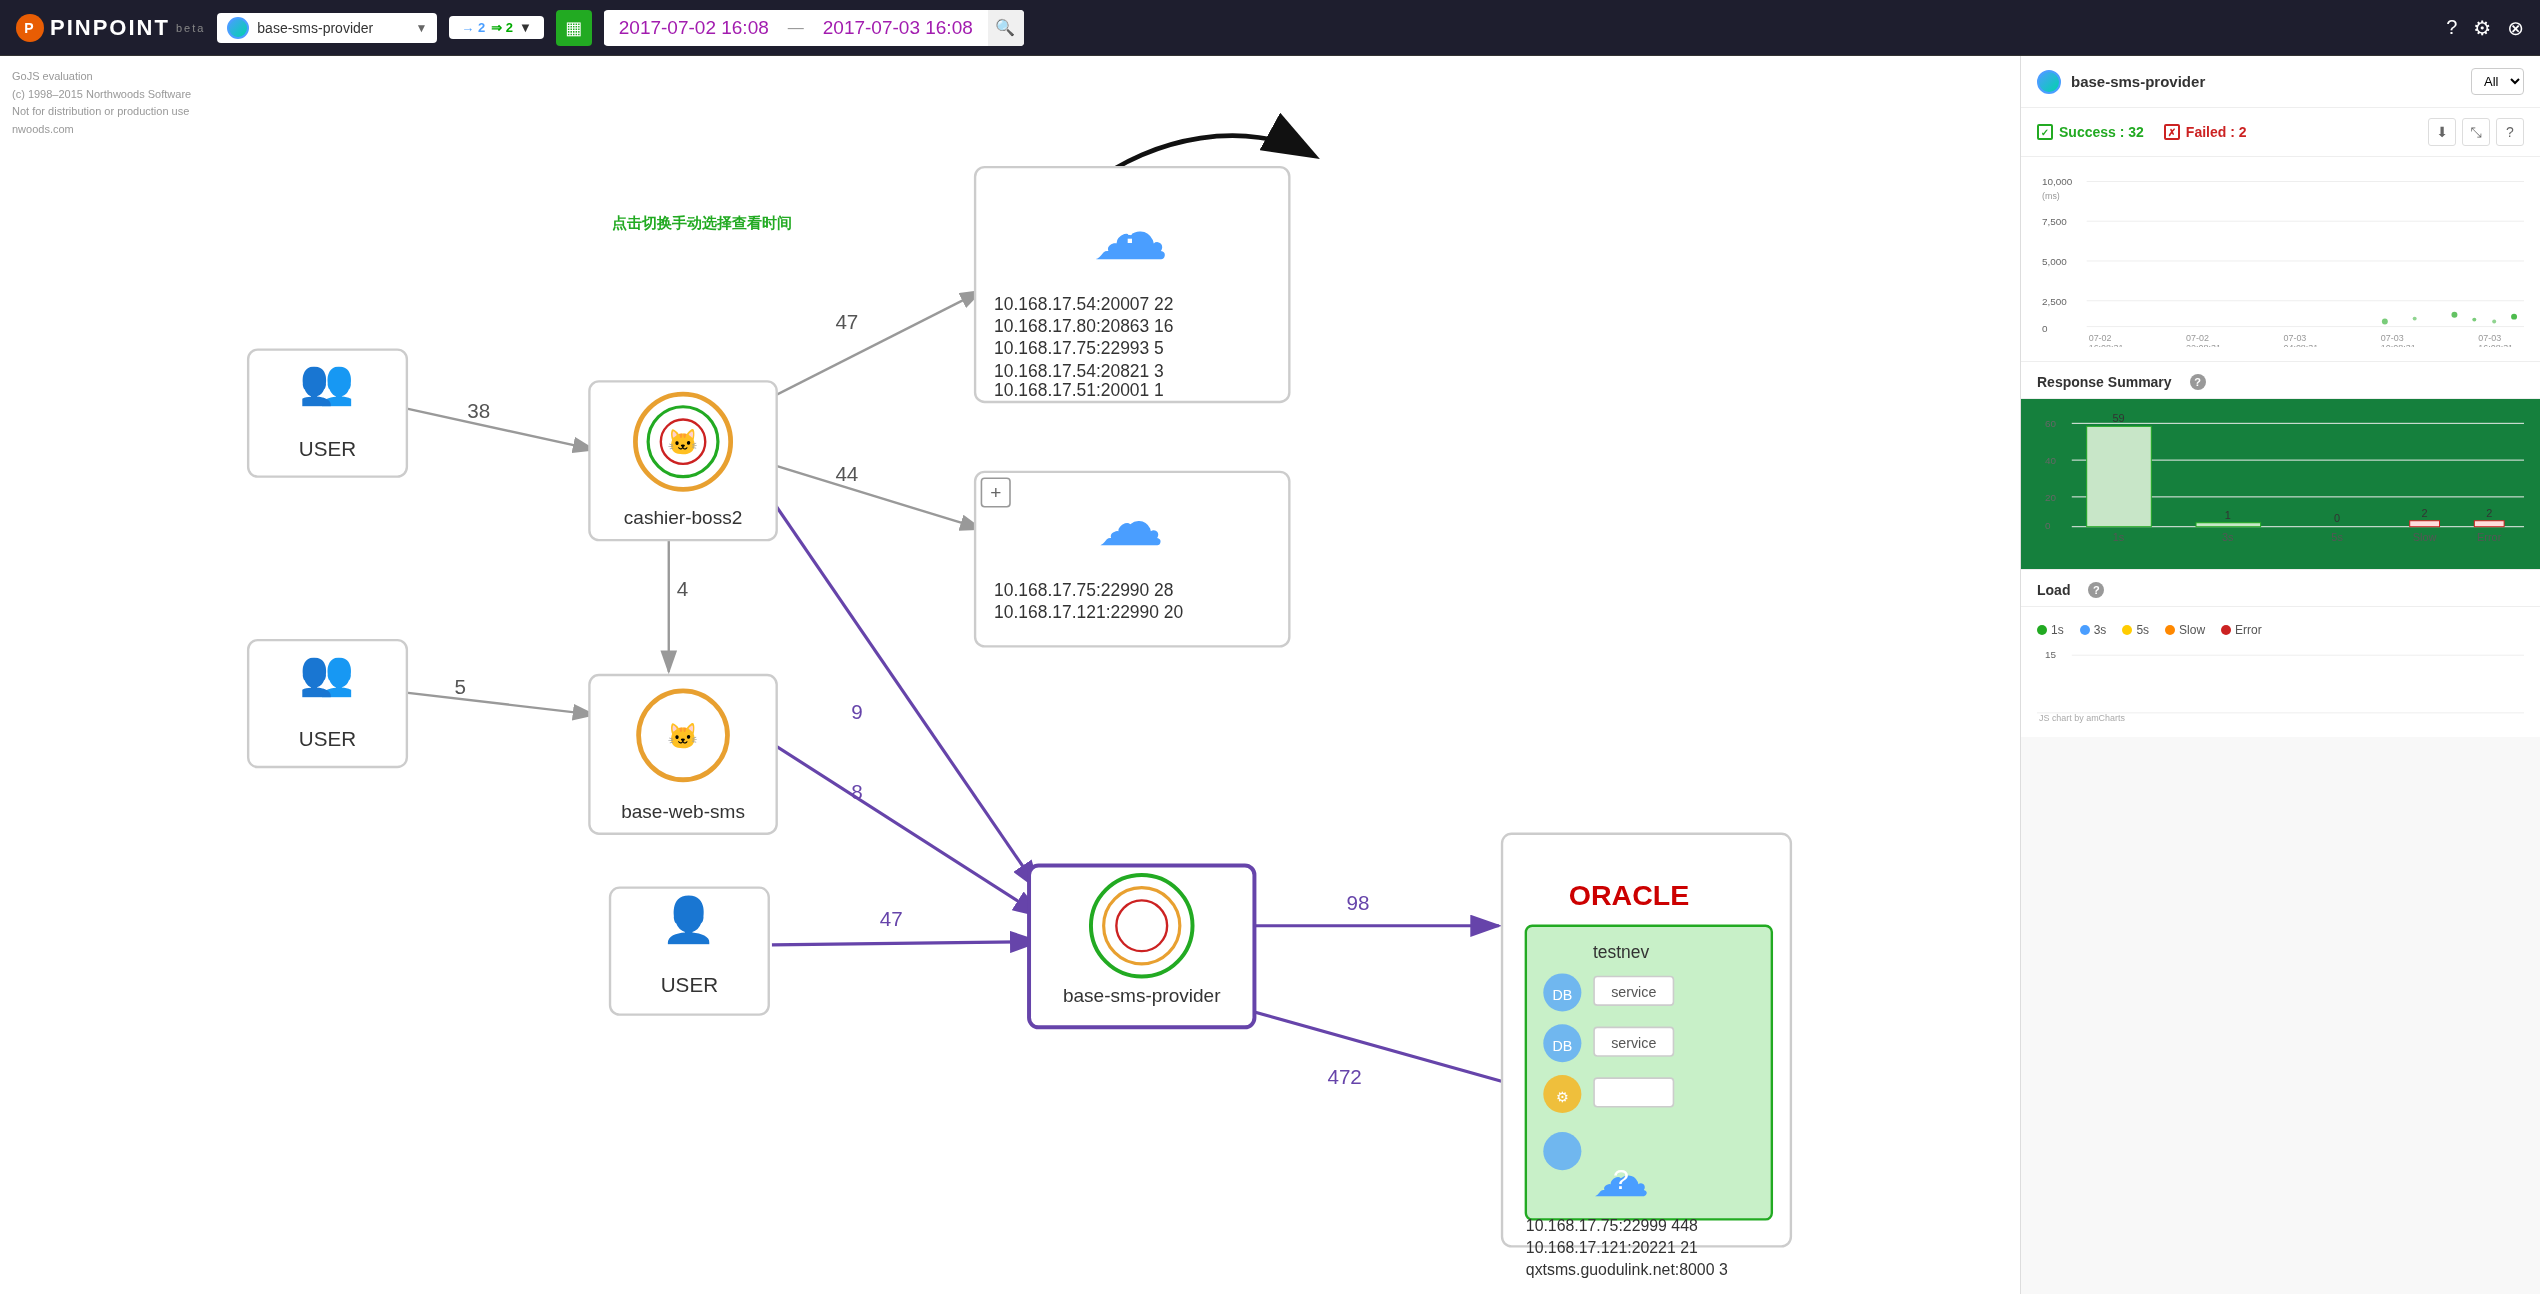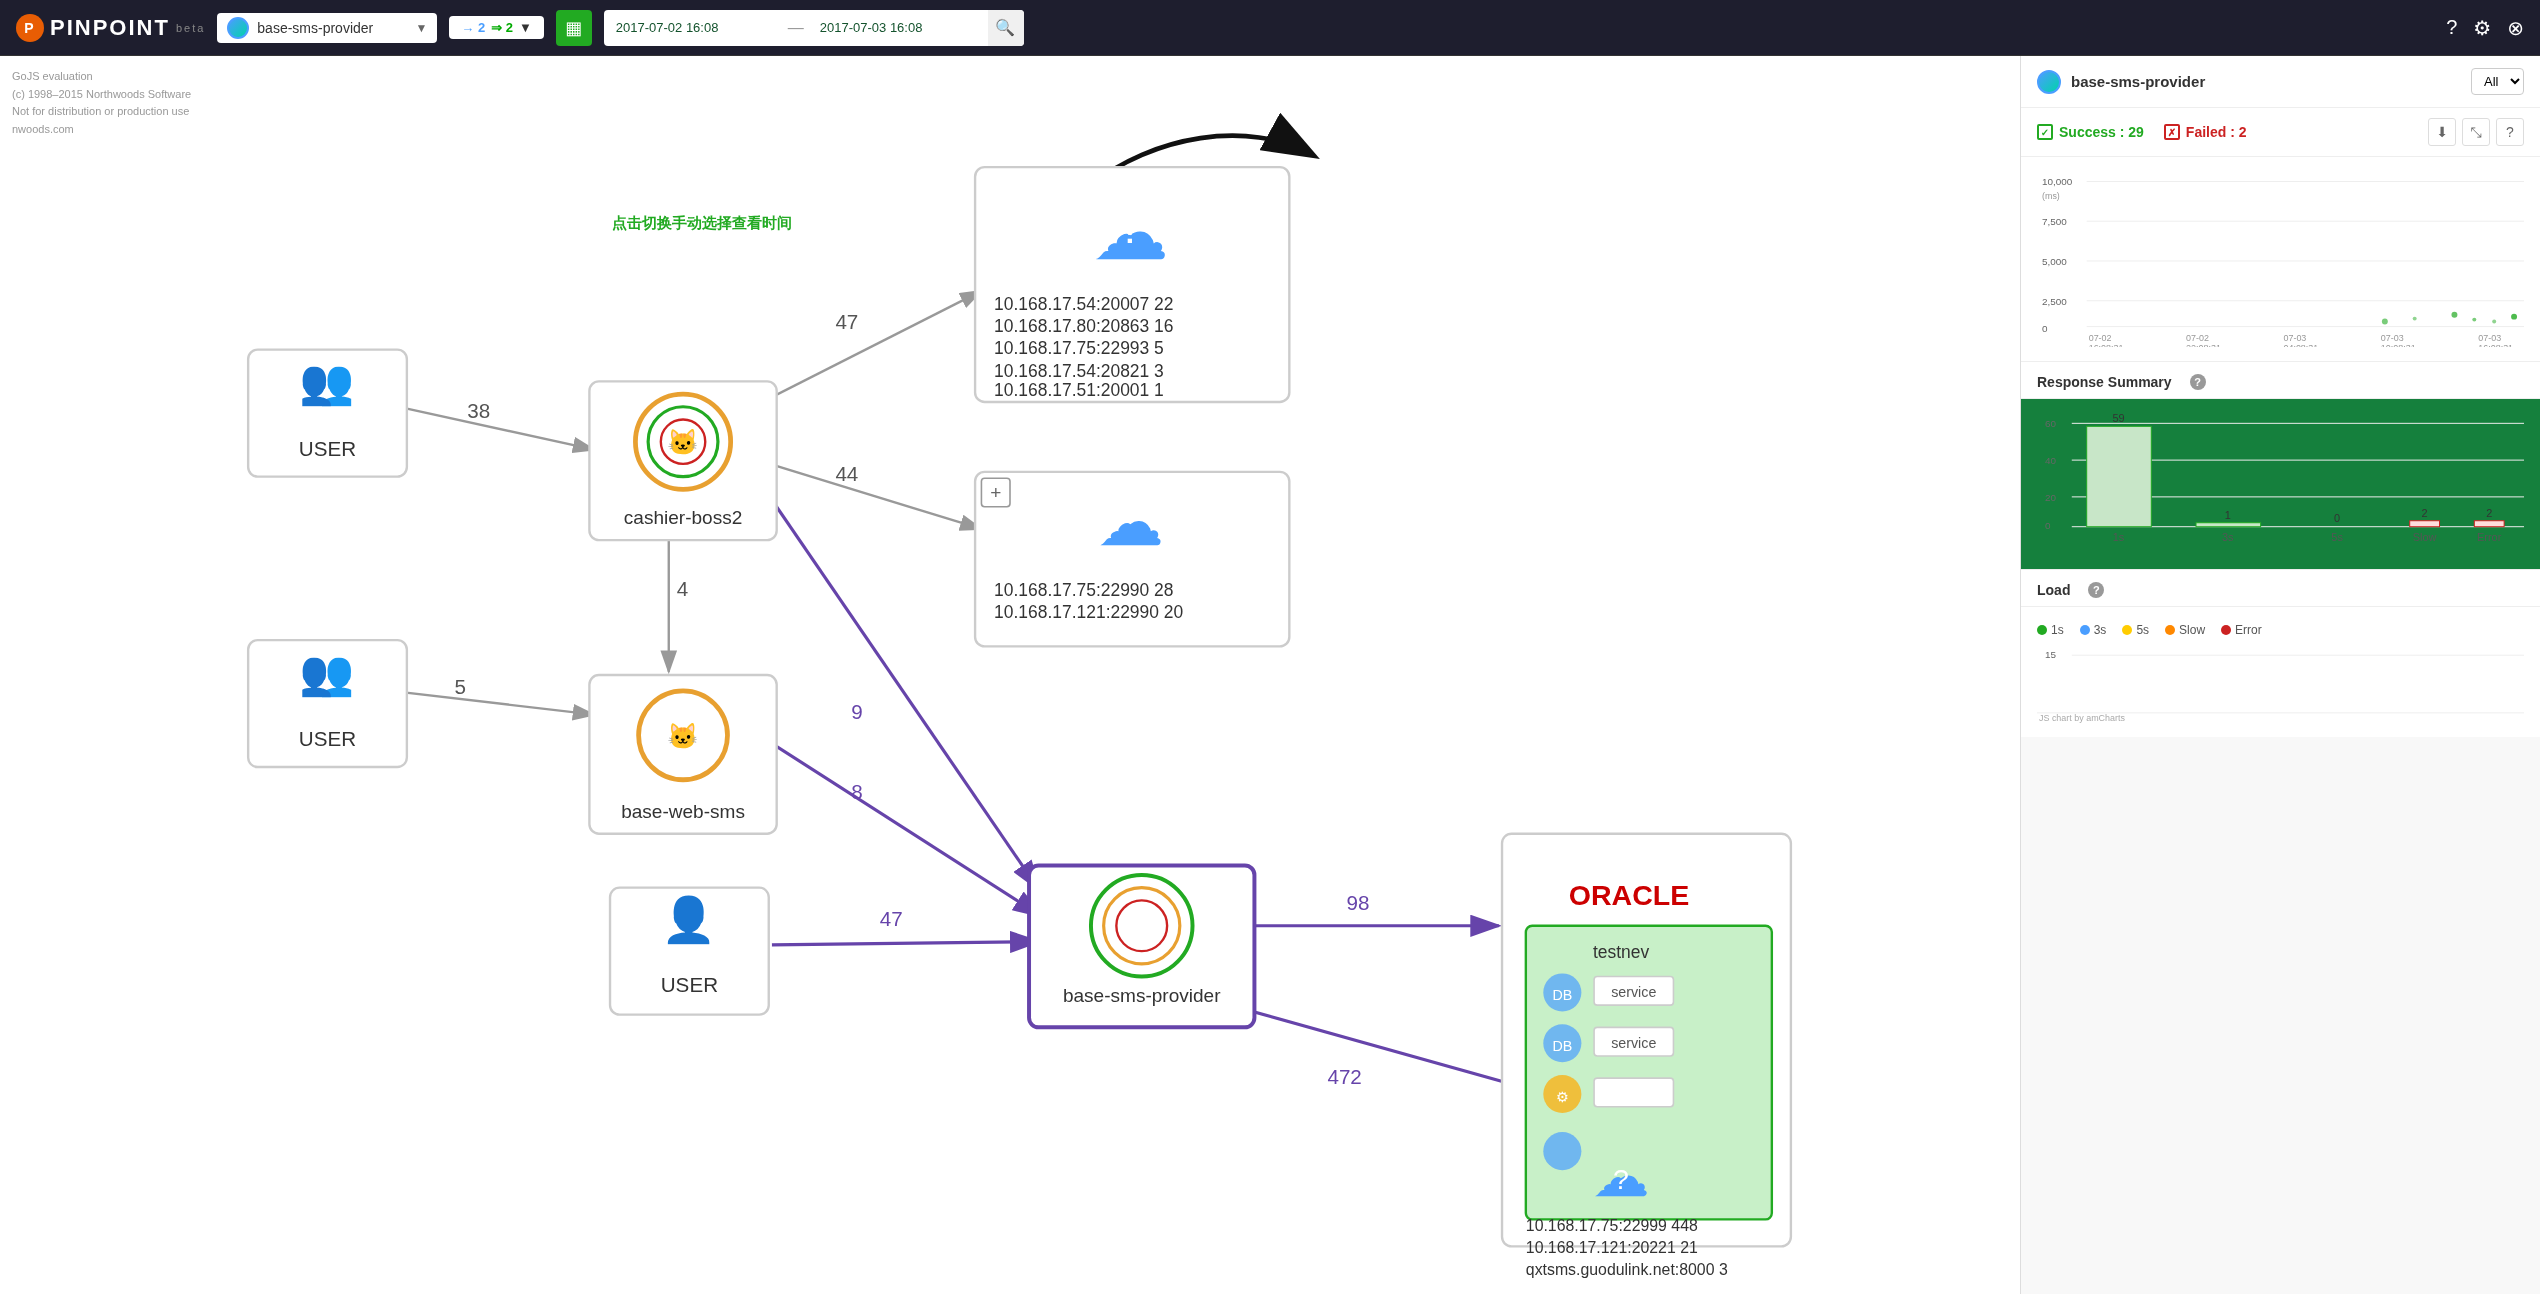--- a/index.html
+++ b/index.html
@@ -87,25 +87,26 @@
     }
     .date-range {
       display: flex;
       align-items: center;
       background: white;
       border-radius: 4px;
       overflow: hidden;
     }
     .date-input {
       padding: 6px 12px;
-      font-size: 13px;
-      color: #14532d;
+      font-size: 19px;
+      color: #a21caf;
       border: none;
       outline: none;
       width: 180px;
+      text-align: center;
     }
     .date-sep {
       color: #999;
       padding: 0 4px;
       background: white;
       font-size: 16px;
     }
     .search-btn {
       width: 36px; height: 36px;
       background: #f0f0f0;
@@ -523,21 +524,21 @@
       <div class="panel-app-icon"></div>
       <span class="panel-title">base-sms-provider</span>
       <select class="panel-select">
         <option>All</option>
       </select>
     </div>
 
     <div class="stats-row">
       <div class="stat-success">
         <div class="check-icon">✓</div>
-        <span>Success : 29</span>
+        <span>Success : 32</span>
       </div>
       <div class="stat-failed">
         <div class="fail-icon">✗</div>
         <span>Failed : 2</span>
       </div>
 
       <div style="margin-left:auto; display:flex; gap:6px;">
         <button class="side-action-btn">⬇</button>
         <button class="side-action-btn">⤡</button>
         <button class="side-action-btn">?</button>

